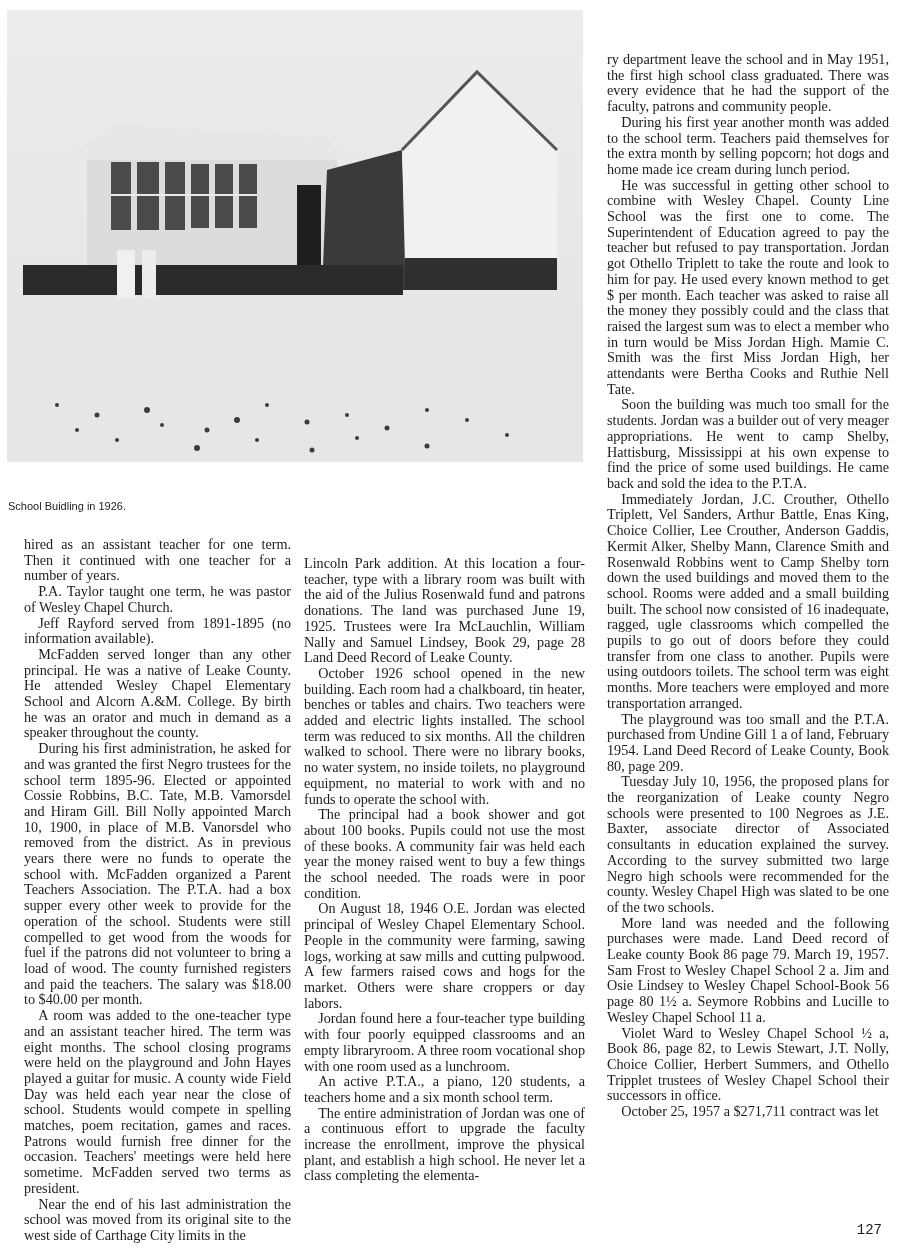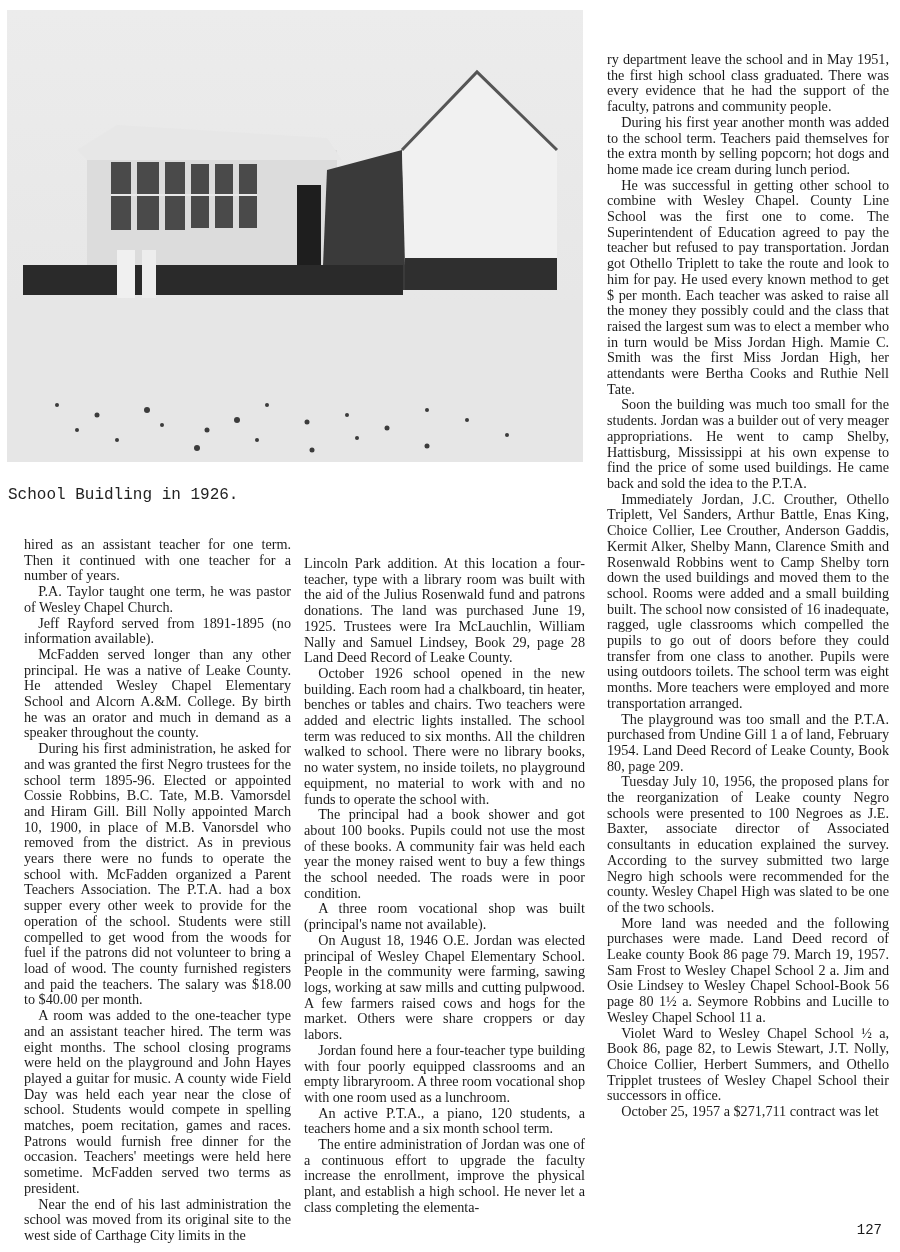--- a/index.html
+++ b/index.html
@@ -1,22 +1,22 @@
 <!DOCTYPE html>
 <html><head>
 <meta charset="utf-8">
 <style>
   html, body { margin:0; padding:0; background:#ffffff; }
   body { width:900px; height:1252px; position:relative; overflow:hidden;
          font-family:"DejaVu Serif", "Liberation Serif", serif; color:#1a1a1a; }
   .photo { position:absolute; left:7px; top:10px; width:576px; height:452px;
            background:#e9e9e9; overflow:hidden; }
   .photo svg { width:100%; height:100%; display:block; }
-  .caption { position:absolute; left:8px; top:486px; font-size:16px;
-             font-family:Liberation Mono, monospace; color:#222; }
+  .caption { position:absolute; left:8px; top:500px; font-size:11px;
+             font-family:Liberation Sans, sans-serif; color:#222; }
   .col { position:absolute; font-family:"Liberation Serif", serif; font-size:14.2px;
          line-height:15.7px; text-align:justify; color:#1b1b1b; }
   .col p { margin:0; text-indent:1.0em; }
   .col p.cont { text-indent:0; }
   .col1 { left:24px; top:537px; width:267px; }
   .col2 { left:304px; top:556px; width:281px; }
   .col3 { left:607px; top:5px; width:282px;margin-top:47px; }
   .pagenum { position:absolute; right:18px; bottom:14px; font-size:14px;
              font-family:Liberation Mono, monospace; }
 </style>
@@ -95,21 +95,20 @@
   <p>McFadden served longer than any other principal. He was a native of Leake County. He attended Wesley Chapel Elementary School and Alcorn A.&amp;M. College. By birth he was an orator and much in demand as a speaker throughout the county.</p>
   <p>During his first administration, he asked for and was granted the first Negro trustees for the school term 1895-96. Elected or appointed Cossie Robbins, B.C. Tate, M.B. Vamorsdel and Hiram Gill. Bill Nolly appointed March 10, 1900, in place of M.B. Vanorsdel who removed from the district. As in previous years there were no funds to operate the school with. McFadden organized a Parent Teachers Association. The P.T.A. had a box supper every other week to provide for the operation of the school. Students were still compelled to get wood from the woods for fuel if the patrons did not volunteer to bring a load of wood. The county furnished registers and paid the teachers. The salary was $18.00 to $40.00 per month.</p>
   <p>A room was added to the one-teacher type and an assistant teacher hired. The term was eight months. The school closing programs were held on the playground and John Hayes played a guitar for music. A county wide Field Day was held each year near the close of school. Students would compete in spelling matches, poem recitation, games and races. Patrons would furnish free dinner for the occasion. Teachers' meetings were held here sometime. McFadden served two terms as president.</p>
   <p>Near the end of his last administration the school was moved from its original site to the west side of Carthage City limits in the</p>
 </div>
 
 <div class="col col2">
   <p class="cont">Lincoln Park addition. At this location a four-teacher, type with a library room was built with the aid of the Julius Rosenwald fund and patrons donations. The land was purchased June 19, 1925. Trustees were Ira McLauchlin, William Nally and Samuel Lindsey, Book 29, page 28 Land Deed Record of Leake County.</p>
   <p>October 1926 school opened in the new building. Each room had a chalkboard, tin heater, benches or tables and chairs. Two teachers were added and electric lights installed. The school term was reduced to six months. All the children walked to school. There were no library books, no water system, no inside toilets, no playground equipment, no material to work with and no funds to operate the school with.</p>
   <p>The principal had a book shower and got about 100 books. Pupils could not use the most of these books. A community fair was held each year the money raised went to buy a few things the school needed. The roads were in poor condition.</p>
-  <p>A three room vocational shop was built (principal's name not available).</p>
   <p>On August 18, 1946 O.E. Jordan was elected principal of Wesley Chapel Elementary School. People in the community were farming, sawing logs, working at saw mills and cutting pulpwood. A few farmers raised cows and hogs for the market. Others were share croppers or day labors.</p>
   <p>Jordan found here a four-teacher type building with four poorly equipped classrooms and an empty libraryroom. A three room vocational shop with one room used as a lunchroom.</p>
   <p>An active P.T.A., a piano, 120 students, a teachers home and a six month school term.</p>
   <p>The entire administration of Jordan was one of a continuous effort to upgrade the faculty increase the enrollment, improve the physical plant, and establish a high school. He never let a class completing the elementa-</p>
 </div>
 
 <div class="col col3">
   <p class="cont">ry department leave the school and in May 1951, the first high school class graduated. There was every evidence that he had the support of the faculty, patrons and community people.</p>
   <p>During his first year another month was added to the school term. Teachers paid themselves for the extra month by selling popcorn; hot dogs and home made ice cream during lunch period.</p>
   <p>He was successful in getting other school to combine with Wesley Chapel. County Line School was the first one to come. The Superintendent of Education agreed to pay the teacher but refused to pay transportation. Jordan got Othello Triplett to take the route and look to him for pay. He used every known method to get $ per month. Each teacher was asked to raise all the money they possibly could and the class that raised the largest sum was to elect a member who in turn would be Miss Jordan High. Mamie C. Smith was the first Miss Jordan High, her attendants were Bertha Cooks and Ruthie Nell Tate.</p>

